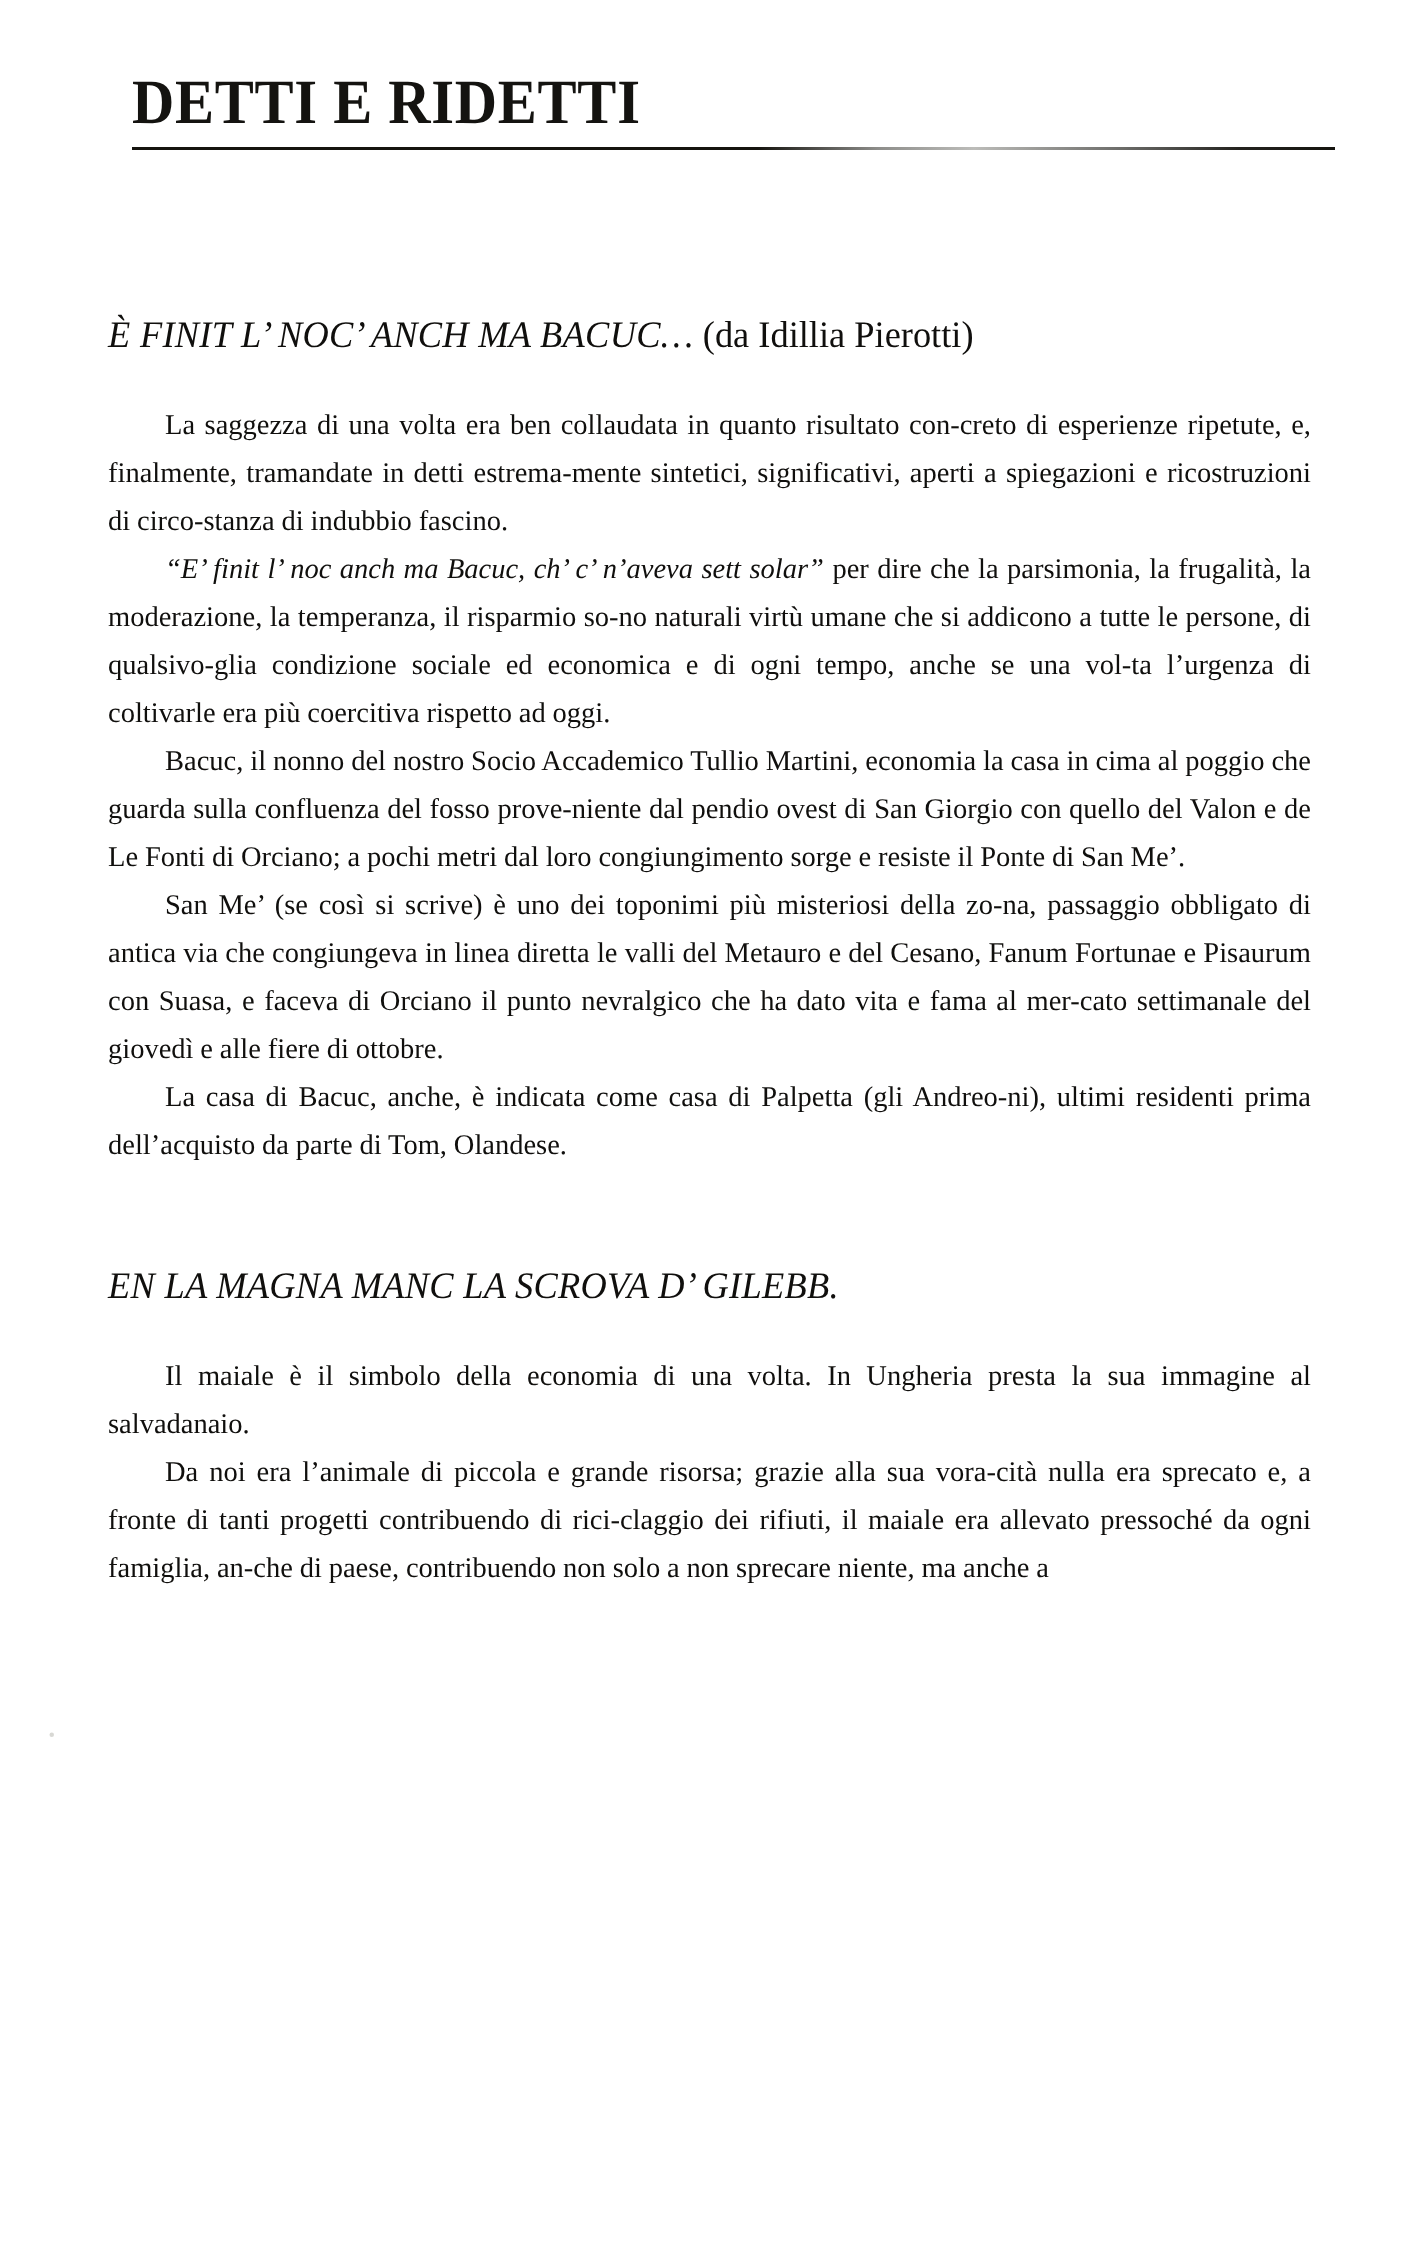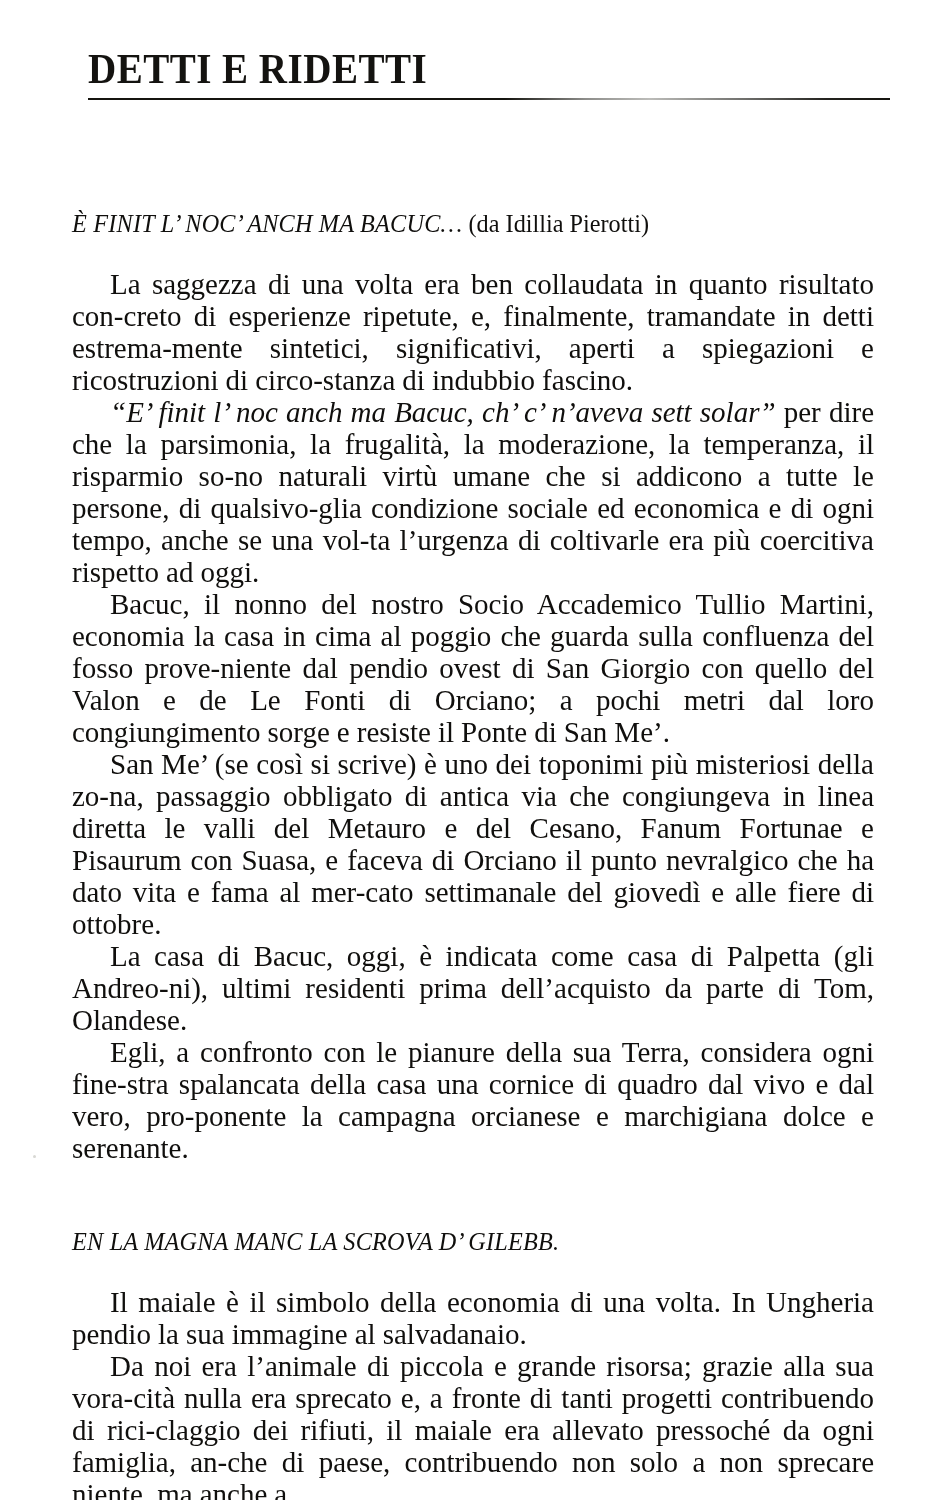--- a/index.html
+++ b/index.html
@@ -71,21 +71,21 @@
     white-space: nowrap;
     transform: scaleX(0.97);
     transform-origin: left center;
   }
   .section-heading .attrib {
     font-style: normal;
     letter-spacing: 0;
   }
 
   .para {
-    font-size: 29px;
+    font-size: 19px;
     line-height: 32px;
     margin: 0;
     text-align: justify;
     text-align-last: left;
     text-indent: 38px;
     hyphens: manual;
     word-spacing: -0.2px;
   }
   .para em { }
 
@@ -119,28 +119,27 @@
     <p class="section-heading"><span>È FINIT L’ NOC’ ANCH MA BACUC…</span> <span class="attrib">(da Idillia Pierotti)</span></p>
 
     <div class="gap-after-heading"></div>
 
     <p class="para">La saggezza di una volta era ben collaudata in quanto risultato con-​creto di esperienze ripetute, e, finalmente, tramandate in detti estrema-​mente sintetici, significativi, aperti a spiegazioni e ricostruzioni di circo-​stanza di indubbio fascino.</p>
 
     <p class="para"><em>“E’ finit l’ noc anch ma Bacuc, ch’ c’ n’aveva sett solar”</em><span> per dire che la parsimonia, la frugalità, la moderazione, la temperanza, il risparmio so-​no naturali virtù umane che si addicono a tutte le persone, di qualsivo-​glia condizione sociale ed economica e di ogni tempo, anche se una vol-​ta l’urgenza di coltivarle era più coercitiva rispetto ad oggi.</span></p>
 
     <p class="para">Bacuc, il nonno del nostro Socio Accademico Tullio Martini, economia la casa in cima al poggio che guarda sulla confluenza del fosso prove-​niente dal pendio ovest di San Giorgio con quello del Valon e de Le Fonti di Orciano; a pochi metri dal loro congiungimento sorge e resiste il Ponte di San Me’.</p>
     <p class="para">San Me’ (se così si scrive) è uno dei toponimi più misteriosi della zo-​na, passaggio obbligato di antica via che congiungeva in linea diretta le valli del Metauro e del Cesano, Fanum Fortunae e Pisaurum con Suasa, e faceva di Orciano il punto nevralgico che ha dato vita e fama al mer-​cato settimanale del giovedì e alle fiere di ottobre.</p>
-    <p class="para">La casa di Bacuc, oggi, è indicata come casa di Palpetta (gli Andreo-​ni), ultimi residenti prima dell’acquisto da parte di Tom, Olandese.</p>
-    <p class="para">Egli, a confronto con le pianure della sua Terra, considera ogni fine-​stra spalancata della casa una cornice di quadro dal vivo e dal vero, pro-​ponente la campagna orcianese e marchigiana dolce e serenante.</p>
+    <p class="para">La casa di Bacuc, anche, è indicata come casa di Palpetta (gli Andreo-​ni), ultimi residenti prima dell’acquisto da parte di Tom, Olandese.</p>
 
     <div class="gap-between-sections"></div>
 
     <p class="section-heading">EN LA MAGNA MANC LA SCROVA D’ GILEBB.</p>
 
     <div class="gap-heading2-body"></div>
 
-    <p class="para">Il maiale è il simbolo della economia di una volta. In Ungheria pendio la sua immagine al salvadanaio.</p>
+    <p class="para">Il maiale è il simbolo della economia di una volta. In Ungheria presta la sua immagine al salvadanaio.</p>
     <p class="para">Da noi era l’animale di piccola e grande risorsa; grazie alla sua vora-​cità nulla era sprecato e, a fronte di tanti progetti contribuendo di rici-​claggio dei rifiuti, il maiale era allevato pressoché da ogni famiglia, an-​che di paese, contribuendo non solo a non sprecare niente, ma anche a</p>
 
   </div>
 
   <div class="scan-speck"></div>
 </div>
 
 </body></html>

